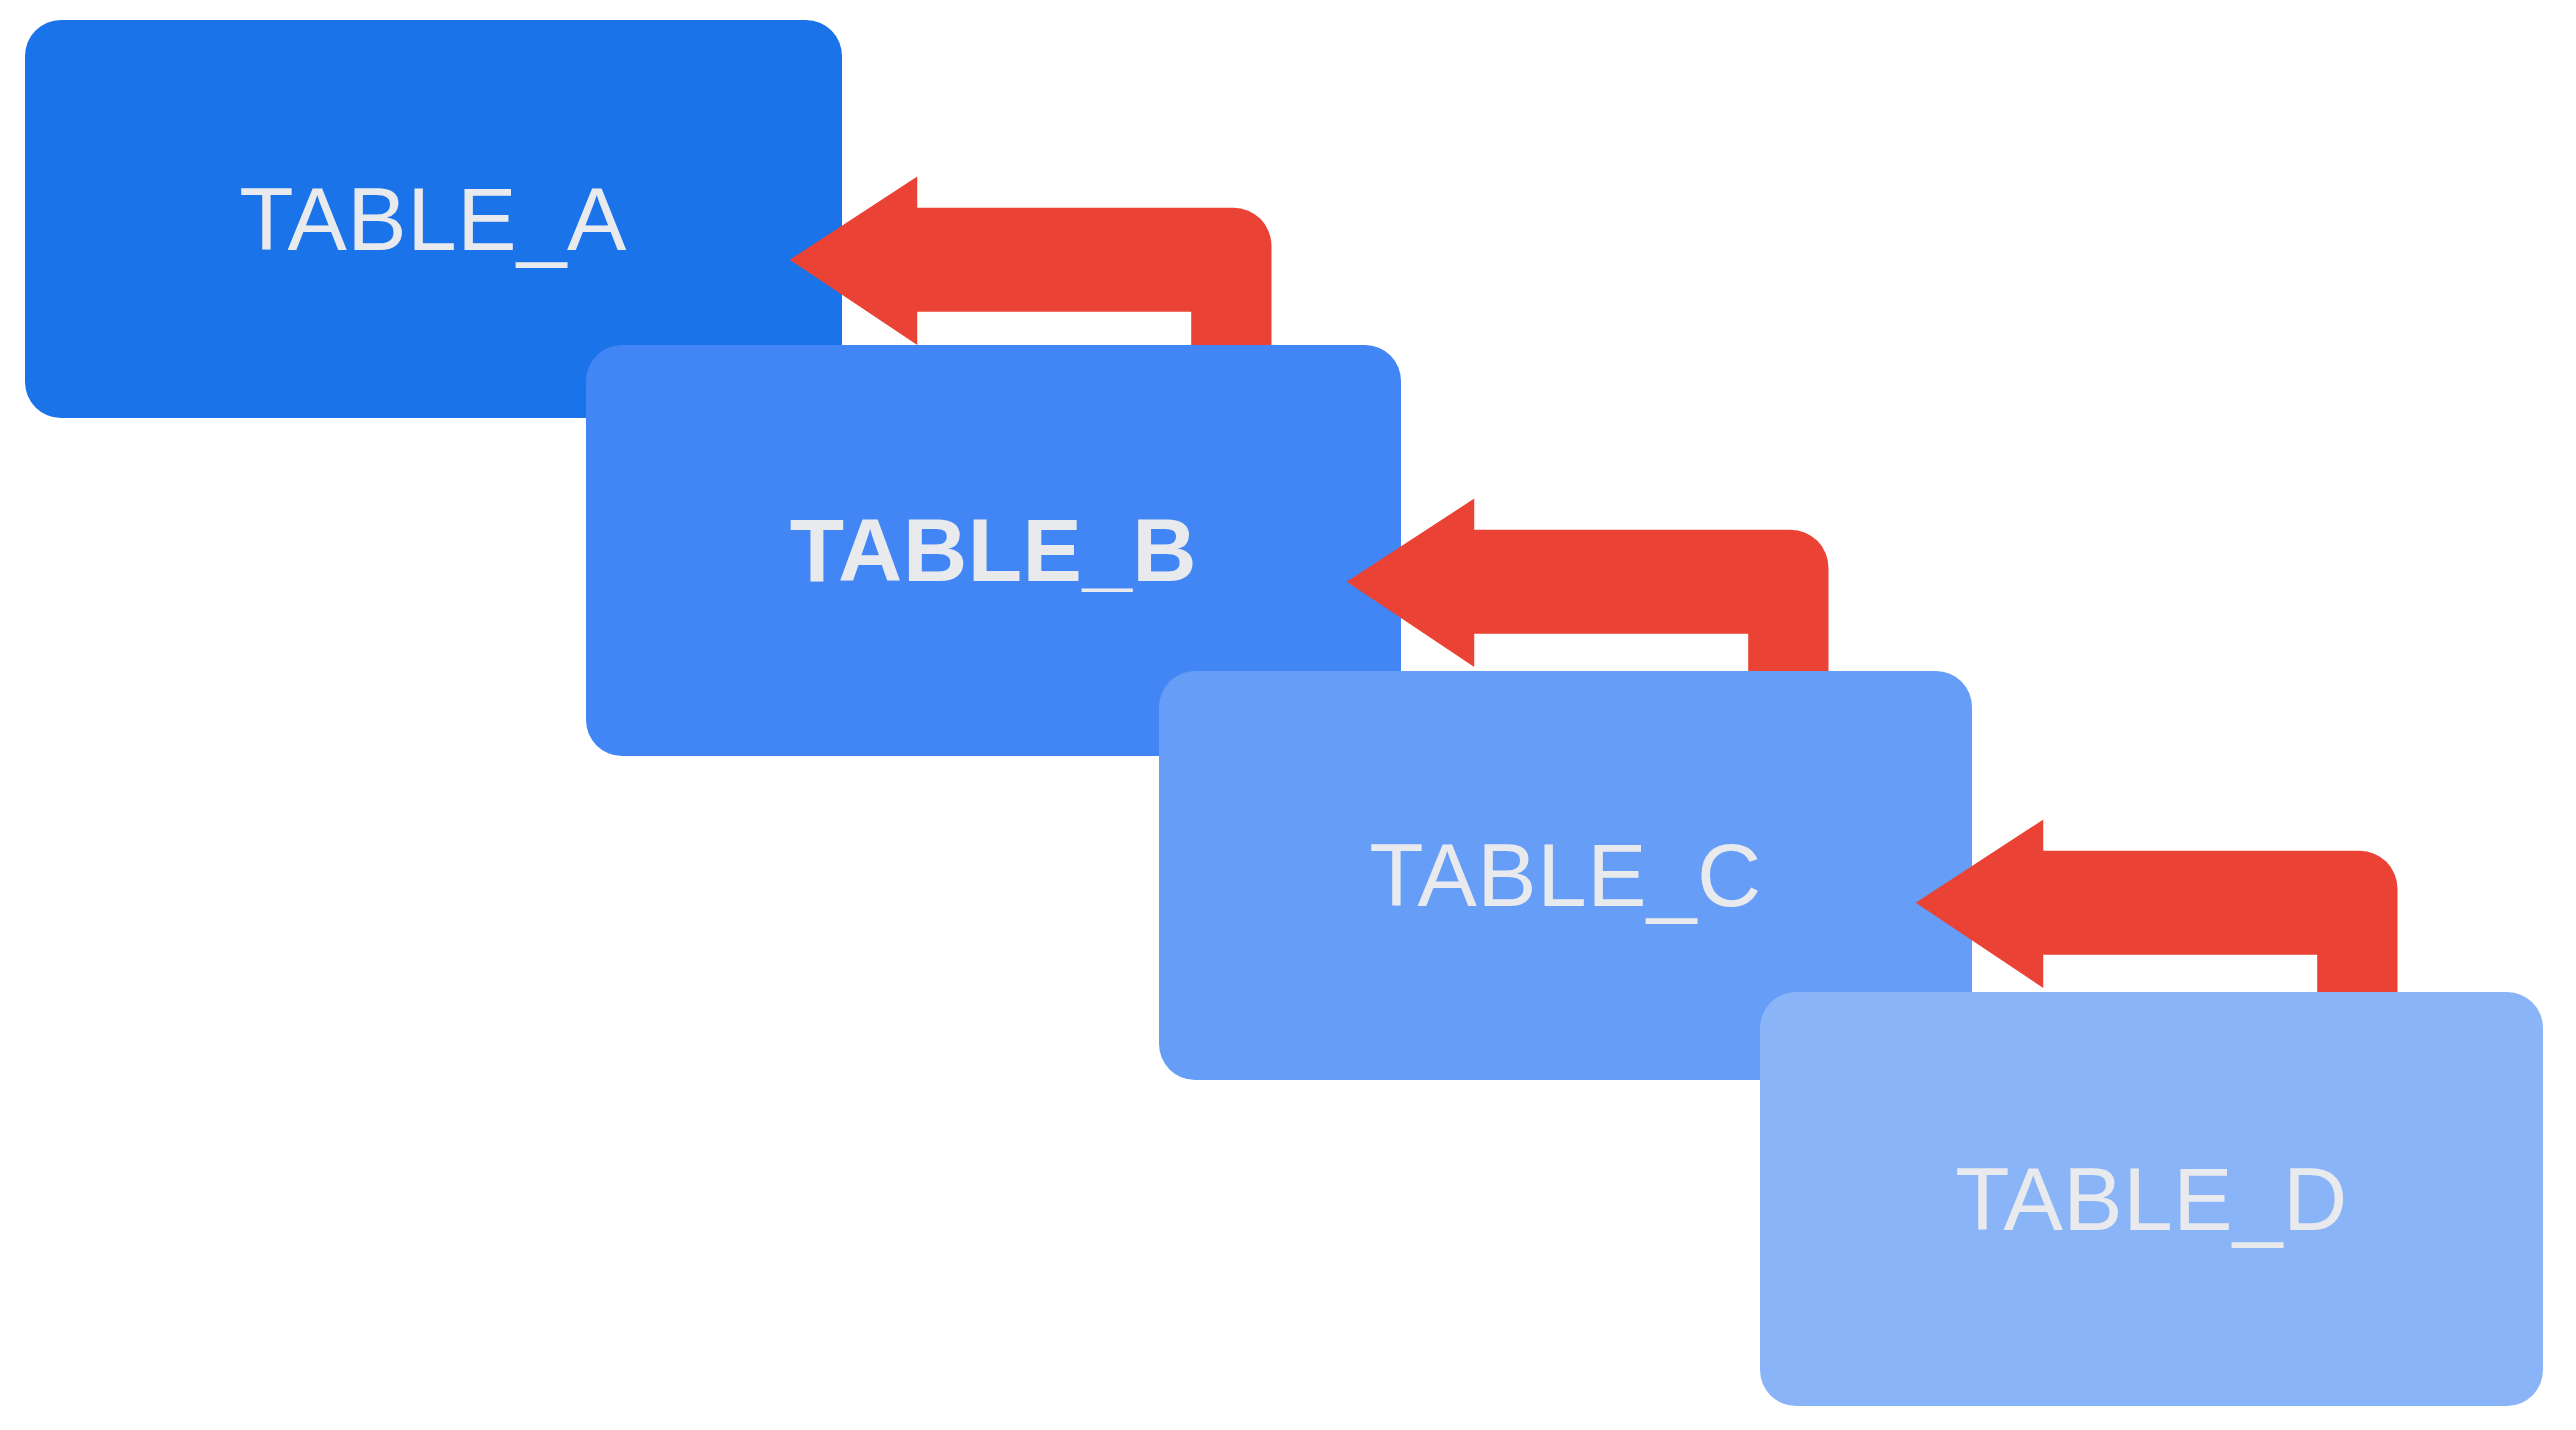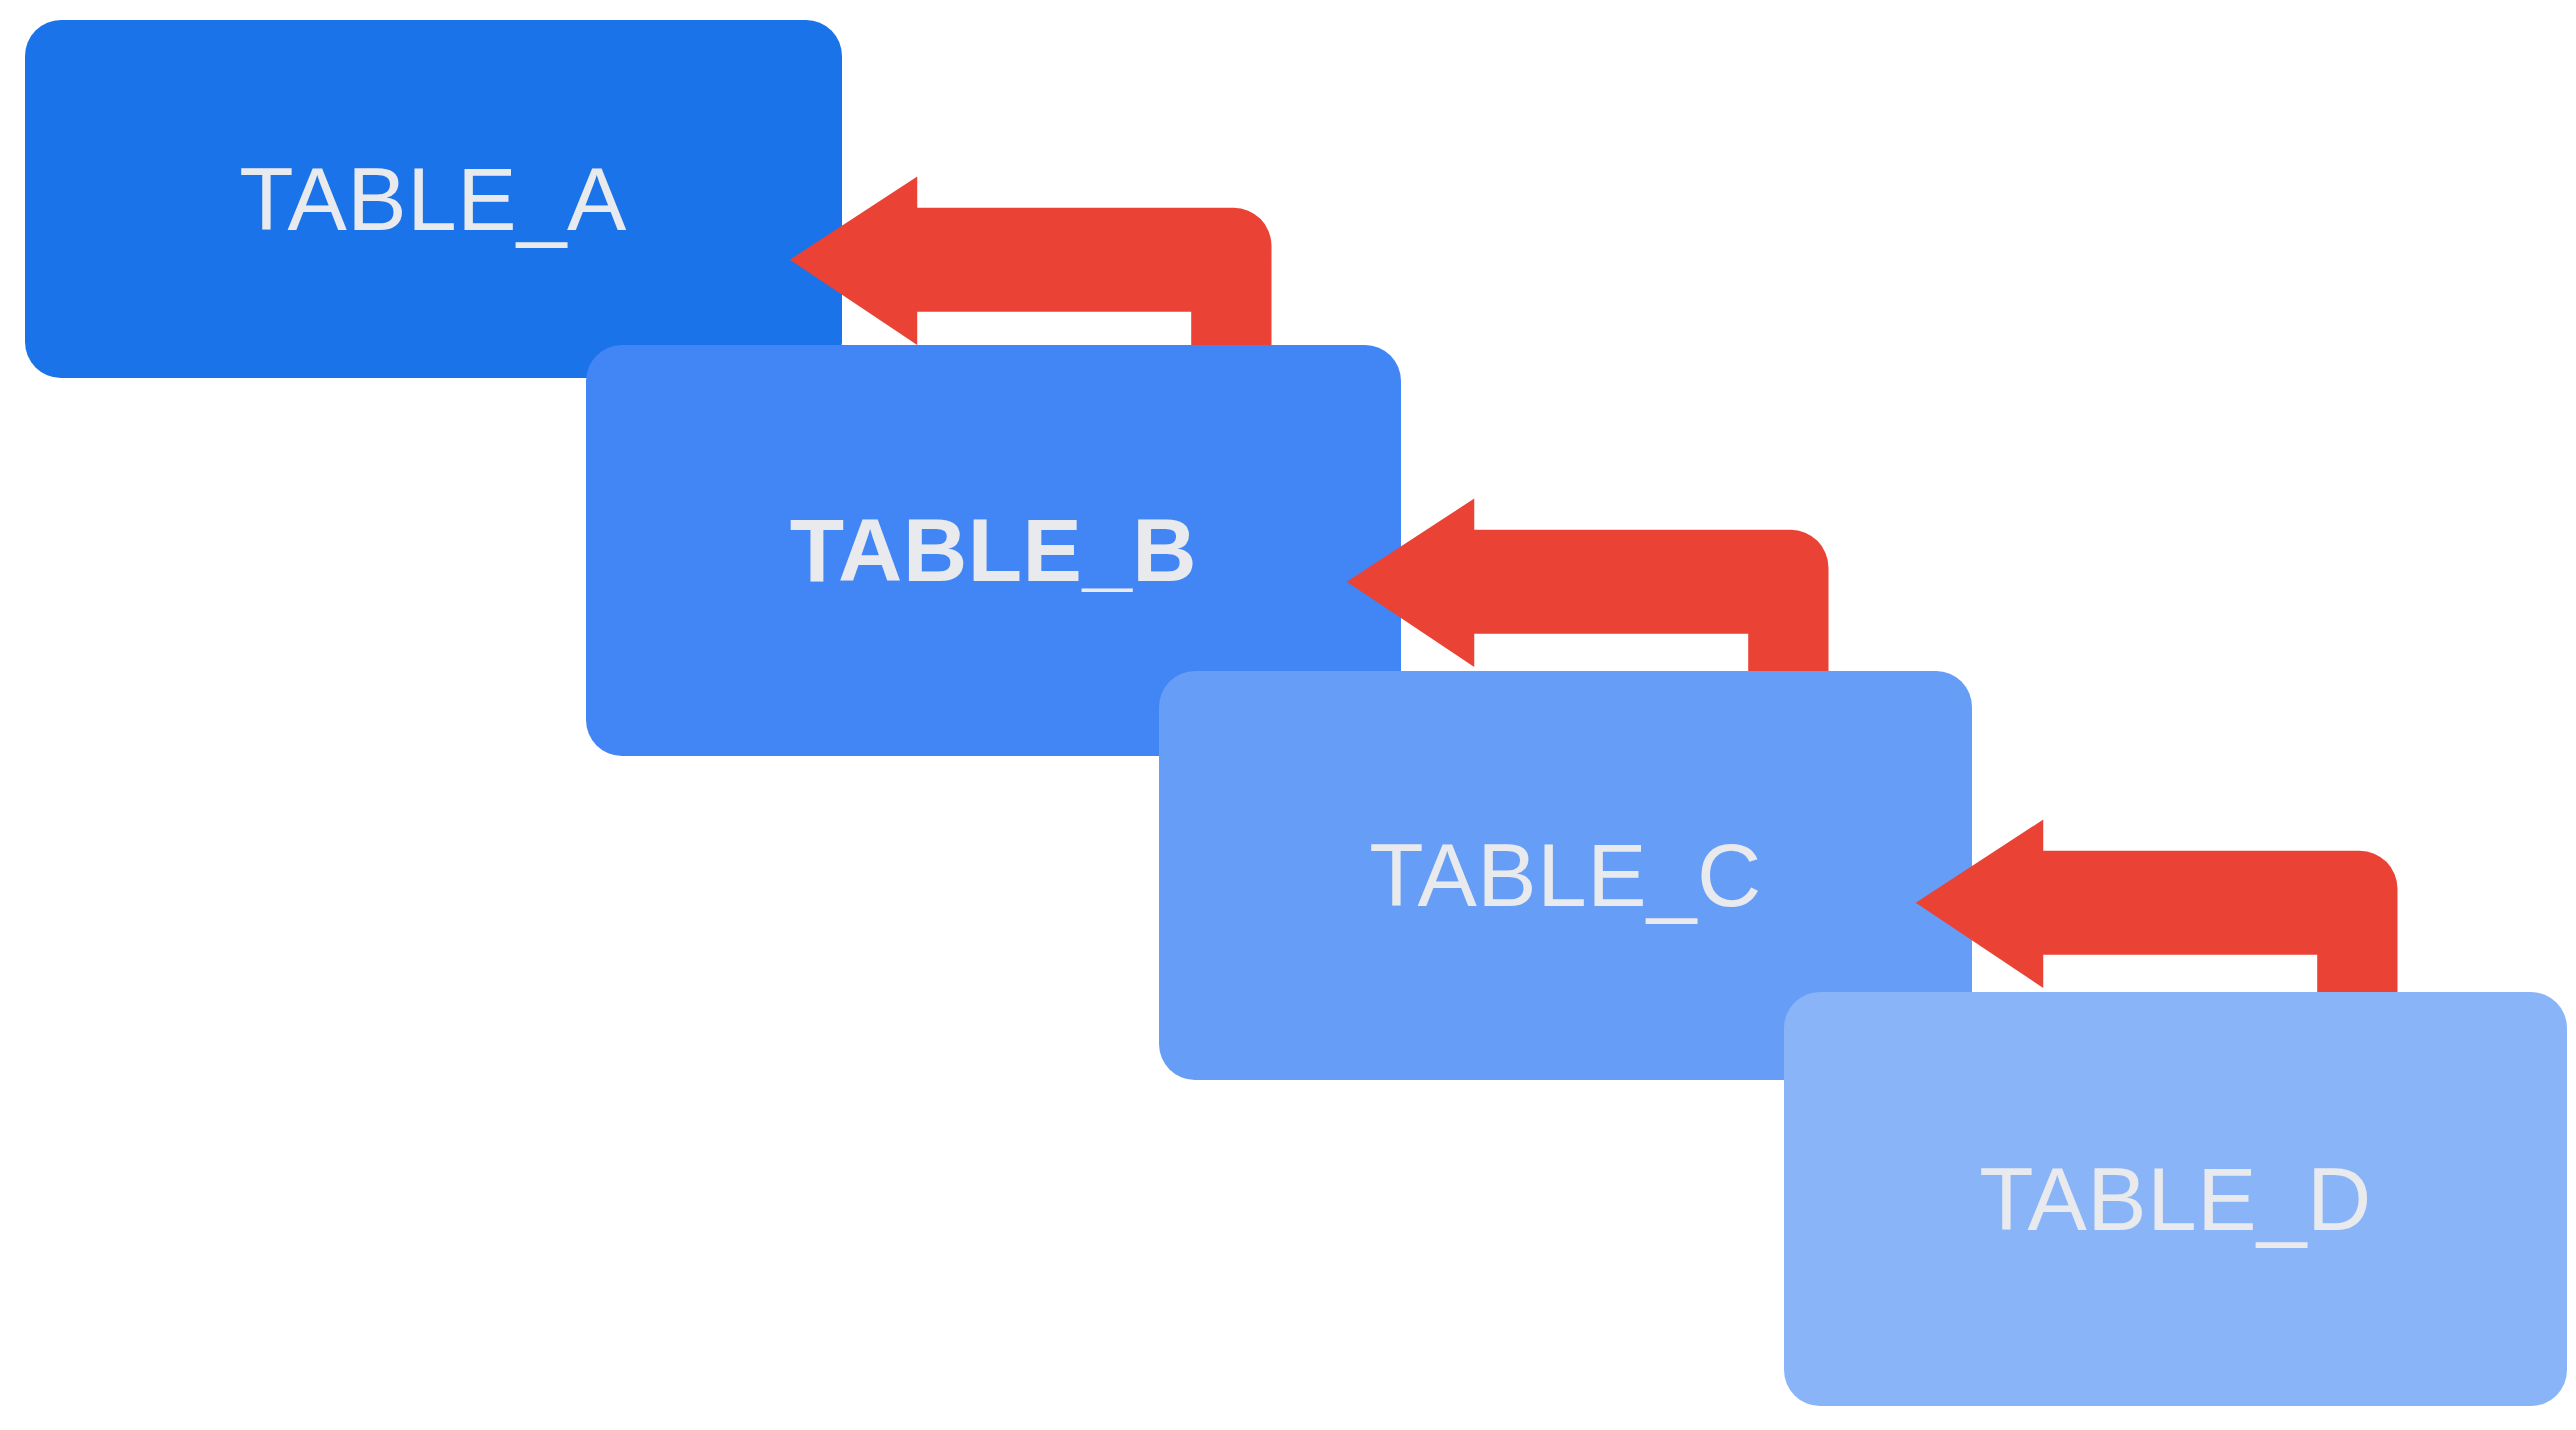--- a/index.html
+++ b/index.html
@@ -53,24 +53,24 @@
     pointer-events: none;
   }
 
   
   #node-a      { z-index: 10; }
   #edge-a-b    { z-index: 11; }
   #node-b      { z-index: 12; }
   #edge-b-c    { z-index: 13; }
   #node-c      { z-index: 14; text-align: center; }
   #edge-c-d    { z-index: 15; }
-  #node-d      { z-index: 16; margin-left: 24px; }
+  #node-d      { z-index: 16; }
 
   
-  #node-a { left: 24.6px;   top: 20px;   width: 817px;  height: 358px; }
+  #node-a { left: 24.6px;   top: 20px;   width: 817px;  height: 398px; }
   #node-b { left: 586px;  top: 345px;  width: 815px;  height: 411px; }
   #node-c { left: 1159px; top: 671px;  width: 813px;  height: 409px; }
   #node-d { left: 1760px; top: 992px; width: 783px;  height: 414px; }
 
   #label-a { font-size: 89px; }
   #label-b { font-size: 89px; font-weight: bold; }
   #label-c { font-size: 89px; }
   #label-d { font-size: 89px; }
 
   

